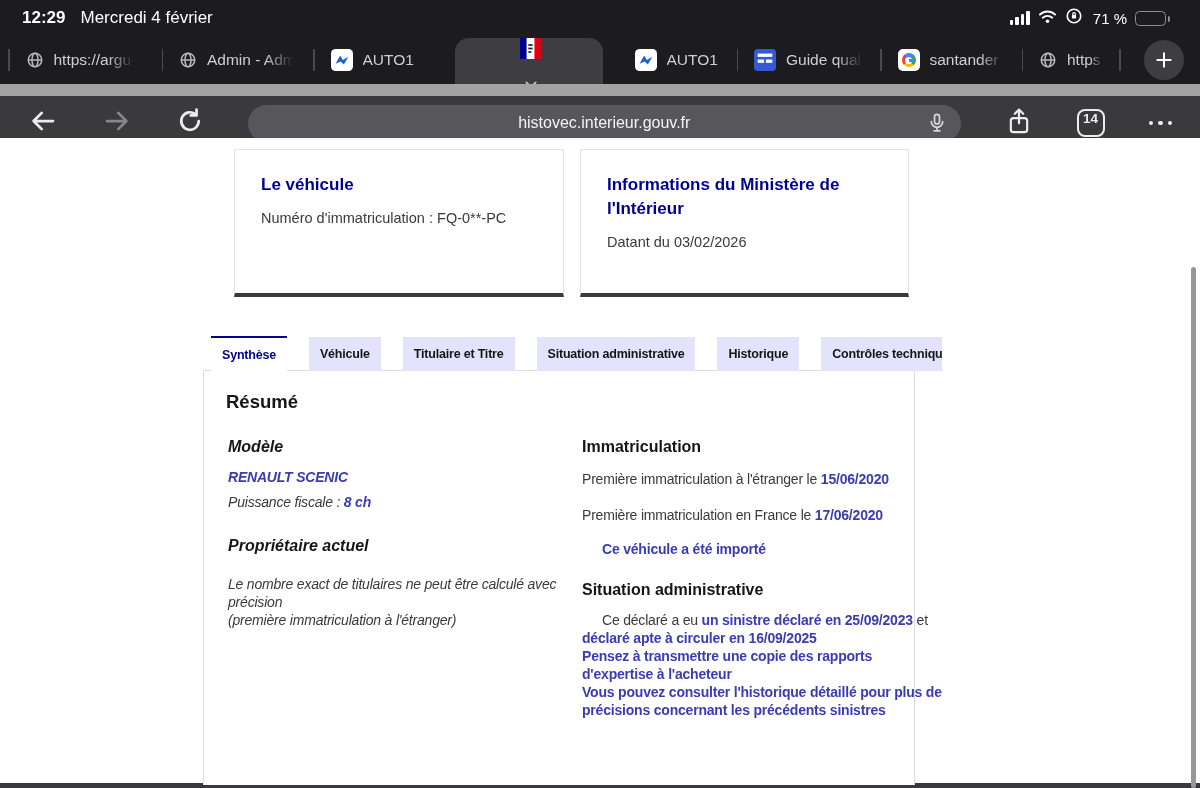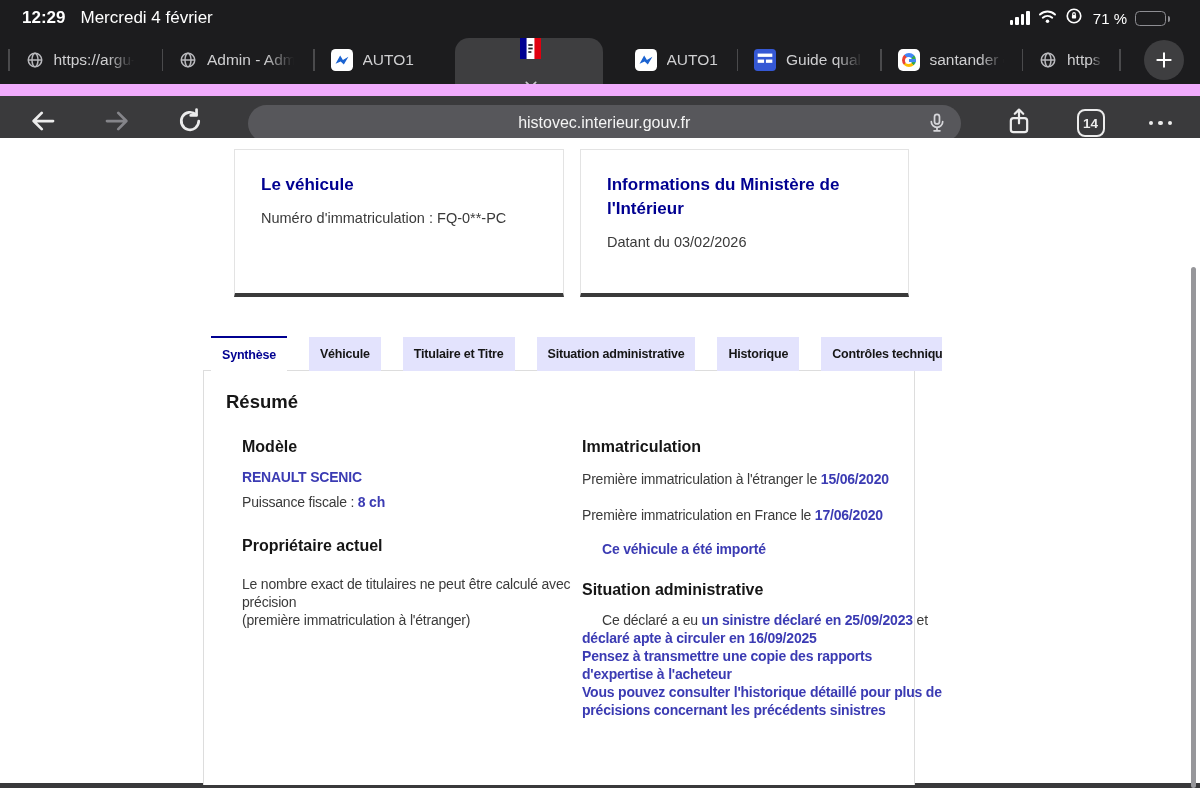--- a/index.html
+++ b/index.html
@@ -1,19 +1,19 @@
 <!DOCTYPE html>
 <html><head>
 <meta charset="utf-8">
 <style>
   * { box-sizing: border-box; margin: 0; padding: 0; }
   html,body { background:#000; }
   .screen {
     position: relative; width: 1200px; height: 788px; overflow: hidden;
-    background: #f0abfc; font-family: "Liberation Sans", sans-serif; padding-left: 24px;
+    background: #a3a3a3; font-family: "Liberation Sans", sans-serif; padding-left: 24px;
     -webkit-font-smoothing: antialiased;
   }
   
   .status-bar {
     position: absolute; top:0; left:0; right:0; height:36px;
     background:#1c1c1e; color:#fff;
     display:flex; align-items:center; justify-content:space-between;
     padding:0 30px 0 22px;
   }
   .sb-left { display:flex; align-items:baseline; gap:15px; font-size:17px; }
@@ -62,21 +62,21 @@
   }
   .url-pill {
     flex:1; height:37px; background:#57575b; border-radius:19px;
     display:flex; align-items:center; justify-content:center; position:relative;
     color:#f4f4f4; font-size:16px;
   }
   .mic { position:absolute; right:13px; top:7px; }
   .tab-count {
     width:28px; height:28px; border:2px solid #ececec; border-radius:8px;
     color:#ececec; font-size:13.5px; font-weight:bold;
-    display:flex; align-items:center; justify-content:center;
+    display:flex; justify-content:center;
   }
   .dots { display:flex; gap:5px; }
   .dots i { width:4.5px; height:4.5px; border-radius:50%; background:#ececec; display:block; }
 
   
   .content { position:absolute; top:138px; left:0; right:0; bottom:0; background:#fff; color:#3a3a3a; }
 
   .card {
     position:absolute; top:11px; height:148px; background:#fff;
     border:1px solid #e3e3e3; border-bottom:4px solid #3a3a3a; padding:23px 26px;
@@ -97,21 +97,21 @@
   }
   .ctab:first-child { margin-left:8px; }
   .ctab.active { background:#fff; color:#000091; border-top:2px solid #000091; height:35px; }
 
   .panel {
     position:absolute; left:203px; top:232px; width:712px; height:415px;
     border:1px solid #ddd; border-bottom:none; background:#fff; z-index:1;
   }
   .panel h2 { position:absolute; left:22px; top:20px; font-size:18.5px; color:#161616; }
   .col { position:absolute; top:66px; font-size:14px; line-height:19px; color:#3a3a3a; letter-spacing:-0.2px; }
-  .col-left  { left:38px;  width:350px; }
+  .col-left  { left:24px;  width:350px;font-style:italic; }
   .col-right { left:378px; width:360px; }
   .col h4 { font-size:16px; color:#161616; letter-spacing:0; }
   .blue { color:#3b3bb3; font-weight:bold; }
   .col-left h4.h-model { margin-bottom:12px; }
   .model-name { margin-bottom:6px; }
   .h-owner { margin-top:24px; margin-bottom:4px; }
   .owner-note { margin-top:20px; line-height:18px; }
   .col-right h4.h-immat { margin-bottom:14px; }
   .reg-line1 { margin-bottom:17px; }
   .reg-line2 { margin-bottom:15px; }

